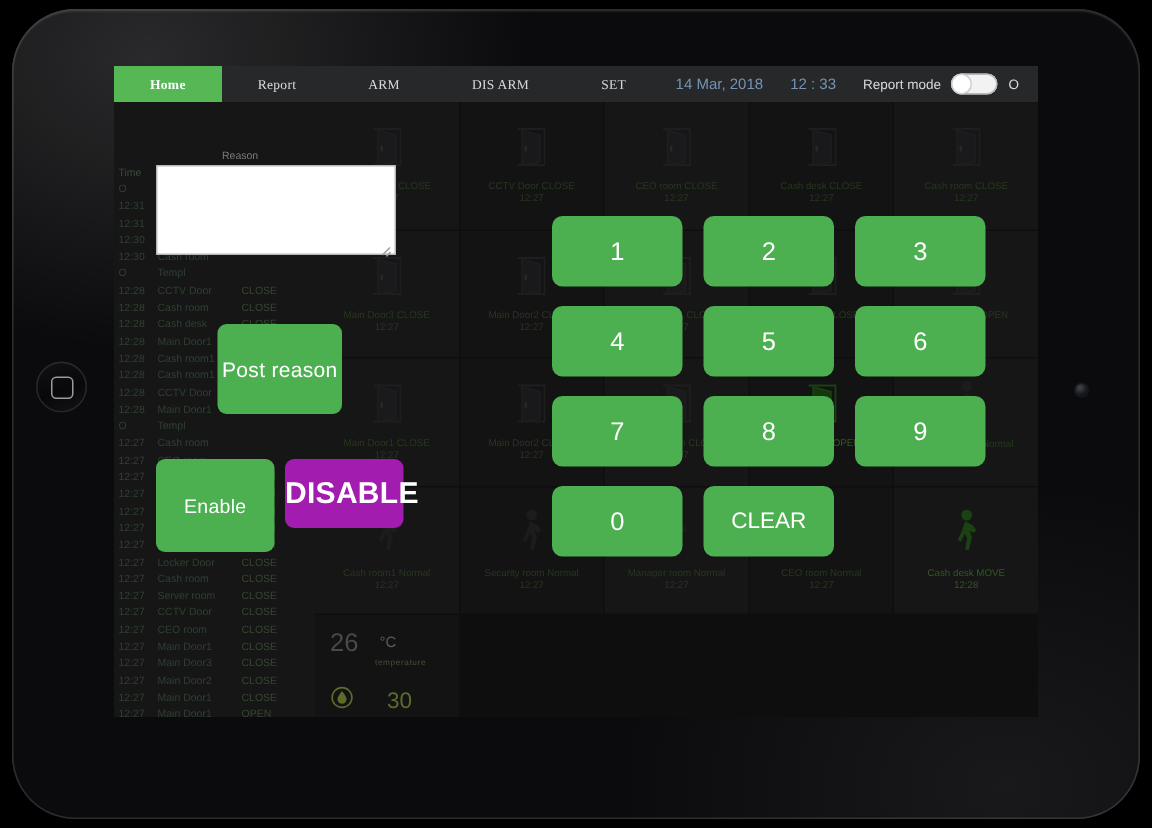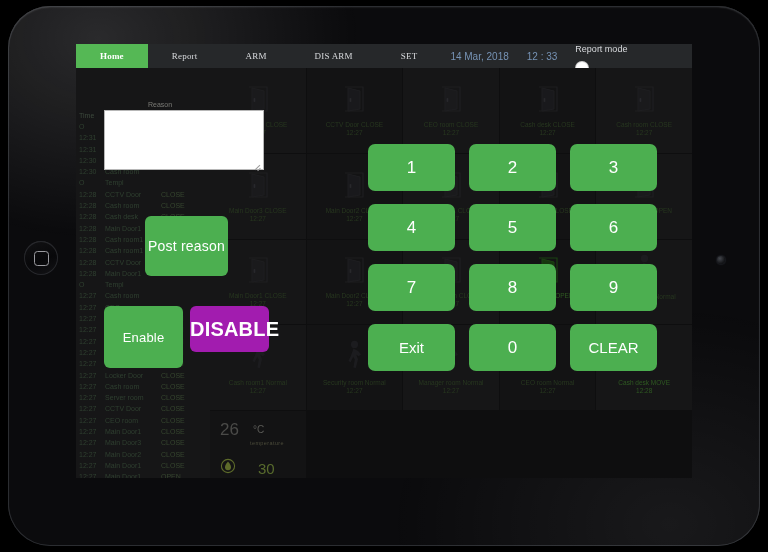--- a/index.html
+++ b/index.html
@@ -58,21 +58,21 @@
     position: relative; height: 24px; width: 100%;
     background: #26282a;
     display: flex; align-items: stretch;
   }
   .nav-tab {
     display:flex; align-items:center; padding: 0 24px;
     font-size: 9px; color: #d8dadd; letter-spacing:.2px; white-space:nowrap;font-family:Liberation Serif, serif;
   }
   .nav-tab.active { background: #55b855; color:#fff; font-weight: 600; }
   .nav-datetime { display:flex; align-items:center; padding:0 9px; font-size:10px; color:#7693b5; white-space:nowrap; }
-  .report-mode-wrap { display:flex; gap:7px; padding:0 9px;flex-direction:column; }
+  .report-mode-wrap { display:flex; align-items:center; gap:7px; padding:0 9px; }
   .report-mode-label { font-size:9px; color:#d8dadd; }
   #report-mode-toggle {
     width: 31px; height: 14px; border-radius: 7px;
     background: #f2f2f2; position: relative;
     box-shadow: inset 0 0 0 1px #b9b9b9;
   }
   #report-mode-toggle::after {
     content:""; position:absolute; left:1px; top:1px;
     width:12px; height:12px; border-radius:50%;
     background:#fff; box-shadow:0 0 0 1px #cfcfcf, 0 1px 1px rgba(0,0,0,.3);
@@ -574,19 +574,18 @@
     <div id="keypad">
         <button class="key">1</button>
         <button class="key">2</button>
         <button class="key">3</button>
         <button class="key">4</button>
         <button class="key">5</button>
         <button class="key">6</button>
         <button class="key">7</button>
         <button class="key">8</button>
         <button class="key">9</button>
-        <button class="key wordkey">Exit</button>
         <button class="key">0</button>
         <button class="key wordkey">CLEAR</button>
       </div>
 
   </div>
 </div>
 
 </body></html>

